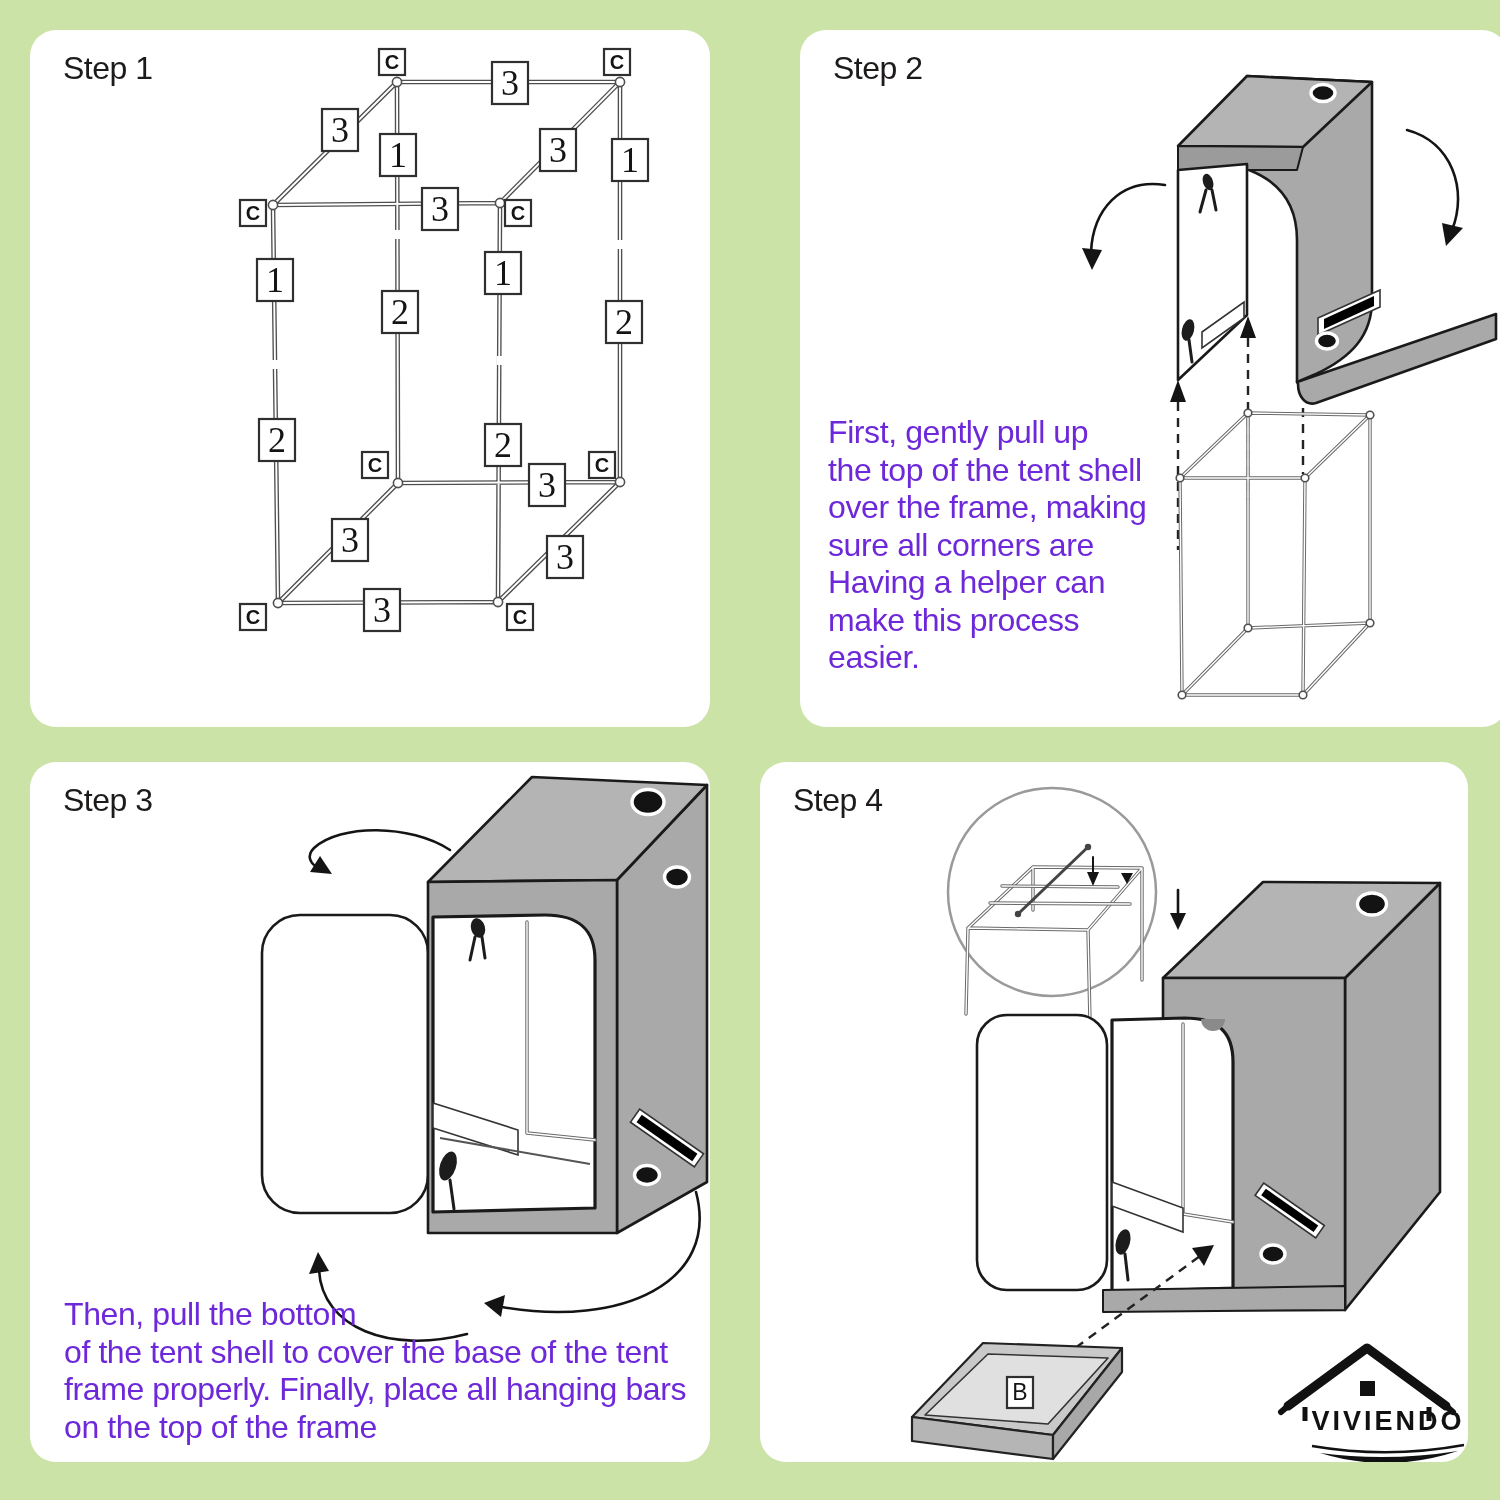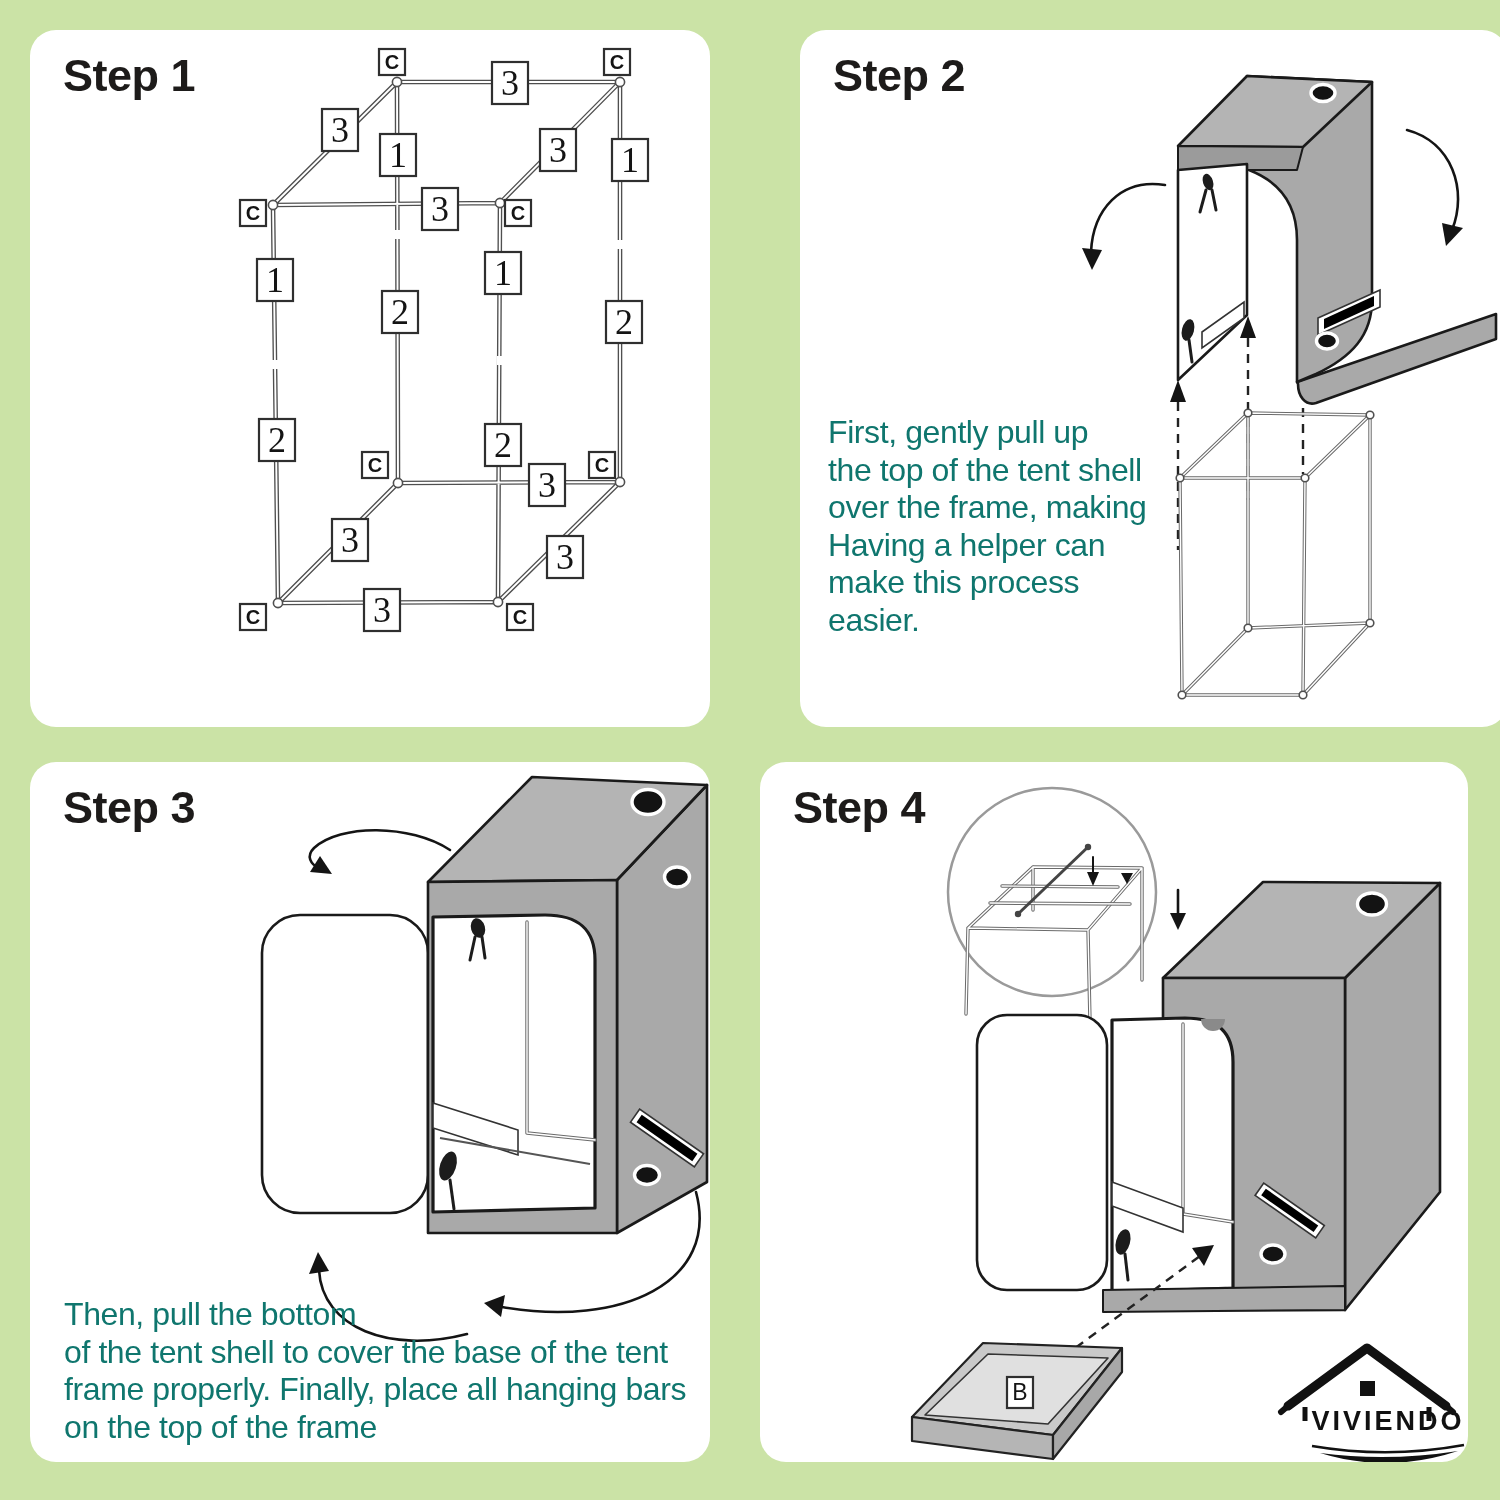--- a/index.html
+++ b/index.html
@@ -3,23 +3,23 @@
 <meta charset="utf-8">
 <style>
   html,body{margin:0;padding:0}
   body{width:1500px;height:1500px;position:relative;background:#cbe3a6;
        font-family:"Liberation Sans",sans-serif;overflow:hidden}
   .panel{position:absolute;background:#fff;border-radius:26px}
   #p1{left:30px;top:30px;width:680px;height:697px}
   #p2{left:800px;top:30px;width:708px;height:697px}
   #p3{left:30px;top:762px;width:680px;height:700px}
   #p4{left:760px;top:762px;width:708px;height:700px}
-  .step-title{position:absolute;left:33px;top:20px;font-size:45px;font-weight:700;
+  .step-title{position:absolute;left:33px;top:20px;font-size:32px;font-weight:400;
       color:#1d1b1a;letter-spacing:-.5px}
-  .body-text{position:absolute;color:#0f766e;font-size:32px;line-height:37.5px;
+  .body-text{position:absolute;color:#6d28d9;font-size:32px;line-height:37.5px;
       letter-spacing:-.4px;white-space:nowrap}
   .panel-svg{position:absolute;left:0;top:0}
   
   .tube-o{fill:none;stroke:#4f4f4f;stroke-width:4.6;stroke-linecap:round}
   .tube-i{fill:none;stroke:#fff;stroke-width:1.9;stroke-linecap:round}
   .thin-o{fill:none;stroke:#6a6a6a;stroke-width:3.4;stroke-linecap:round}
   .thin-i{fill:none;stroke:#fff;stroke-width:1.4;stroke-linecap:round}
   .conn{fill:#fff;stroke:#4f4f4f;stroke-width:1.6}
   .gap{fill:#fff;stroke:none}
   .lblbox{fill:#fff;stroke:#2f2f2f;stroke-width:2.2}
@@ -236,20 +236,21 @@
         <circle class="conn" cx="570" cy="593" r="3.8"></circle>
       <circle class="conn" cx="382" cy="665" r="3.8"></circle>
         <circle class="conn" cx="503" cy="665" r="3.8"></circle>
     </g>
   </svg>
 
   <div style="position:absolute;left:28px;top:384px">
     <div class="body-text" style="position:static">First, gently pull up</div>
     <div class="body-text" style="position:static">the top of the tent shell</div>
     <div class="body-text" style="position:static">over the frame, making</div>
+    <div class="body-text" style="position:static">sure all corners are</div>
     <div class="body-text" style="position:static">Having a helper can</div>
     <div class="body-text" style="position:static">make this process</div>
     <div class="body-text" style="position:static">easier.</div>
   </div>
 </div>
 
 <div class="panel" id="p3">
   <div class="step-title">Step 3</div>
 
   <svg class="panel-svg" width="680" height="700" viewBox="0 0 680 700">

